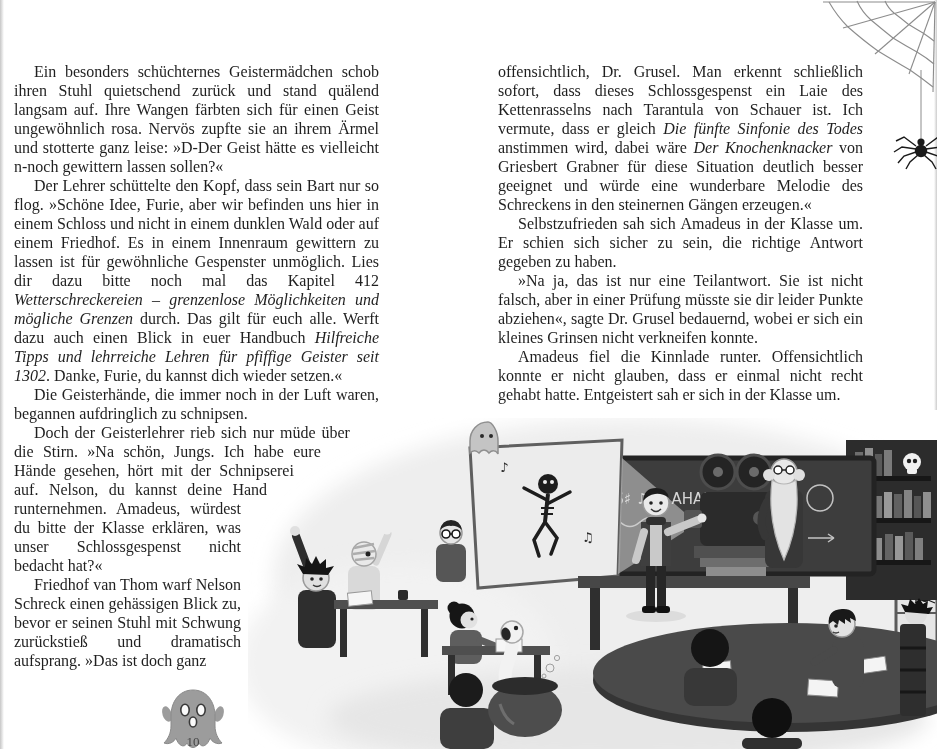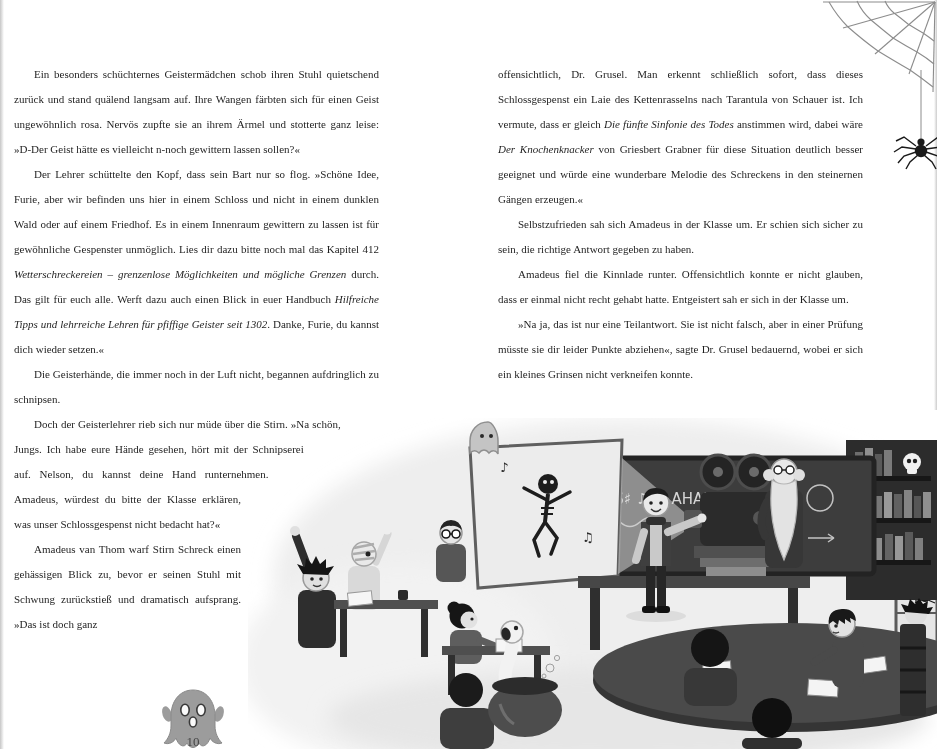--- a/index.html
+++ b/index.html
@@ -8,21 +8,21 @@
     width:937px;height:749px;position:relative;overflow:hidden;
     background:#ffffff;color:#1f1f1f;
     font-family:"Liberation Serif","DejaVu Serif",serif;
   }
   .edge{position:absolute;top:0;pointer-events:none;}
   .edge-left{left:0;width:4px;height:100%;background:linear-gradient(90deg,#c6c6c6,rgba(255,255,255,0));}
   .edge-right{right:0;width:3px;height:410px;background:linear-gradient(270deg,#cccccc,rgba(255,255,255,0));}
 
   .text-column{
     position:absolute;top:62px;width:365px;
-    font-size:11px;line-height:25px;text-align:justify;
+    font-size:16px;line-height:19px;text-align:justify;
     hyphens:auto;-webkit-hyphens:auto;
   }
   #left-col{left:14px;}
   #right-col{left:498px;}
   .text-column p{margin:0;text-indent:20px;}
   .text-column p.no-indent{text-indent:0;}
   .em{font-style:italic;}
 
   
   .illu-intrude{
@@ -39,34 +39,34 @@
 </head>
 <body>
 
 <div class="edge edge-left"></div>
 <div class="edge edge-right"></div>
 
 <div class="text-column" id="left-col">
   <div>
       <p><span>Ein besonders schüchternes Geistermädchen schob ihren Stuhl quietschend zurück und stand quälend langsam auf. Ihre Wangen färbten sich für einen Geist ungewöhnlich rosa. Nervös zupfte sie an ihrem Ärmel und stotterte ganz leise: »D-Der Geist hätte es vielleicht n-noch gewittern lassen sollen?«</span></p>
       <p><span>Der Lehrer schüttelte den Kopf, dass sein Bart nur so flog. »Schöne Idee, Furie, aber wir befinden uns hier in einem Schloss und nicht in einem dunklen Wald oder auf einem Friedhof. Es in einem Innenraum gewittern zu lassen ist für gewöhnliche Gespenster unmöglich. Lies dir dazu bitte noch mal das Kapitel 412 </span><span class="em">Wetterschreckereien – grenzenlose Möglichkeiten und mögliche Grenzen</span><span> durch. Das gilt für euch alle. Werft dazu auch einen Blick in euer Handbuch </span><span class="em">Hilfreiche Tipps und lehrreiche Lehren für pfiffige Geister seit 1302</span><span>. Danke, Furie, du kannst dich wieder setzen.«</span></p>
-      <p><span>Die Geisterhände, die immer noch in der Luft nicht, begannen aufdringlich zu schnipsen.</span></p>
+      <p><span>Die Geisterhände, die immer noch in der Luft waren, begannen aufdringlich zu schnipsen.</span></p>
     </div>
   <div>
     <div class="illu-intrude"></div>
   <p><span>Doch der Geisterlehrer rieb sich nur müde über die Stirn. »Na schön, Jungs. Ich habe eure Hände gesehen, hört mit der Schnipserei auf. Nelson, du kannst deine Hand runternehmen. Amadeus, würdest du bitte der Klasse erklären, was unser Schlossgespenst nicht bedacht hat?«</span></p>
-      <p><span>Amadeus van Thom warf Stirn Schreck einen gehässigen Blick zu, bevor er seinen Stuhl mit Schwung zurückstieß und dramatisch aufsprang. »Das ist doch ganz</span></p>
+      <p><span>Friedhof van Thom warf Nelson Schreck einen gehässigen Blick zu, bevor er seinen Stuhl mit Schwung zurückstieß und dramatisch aufsprang. »Das ist doch ganz</span></p>
     </div>
 </div>
 
 <div class="text-column" id="right-col">
     <p class="no-indent"><span>offensichtlich, Dr. Grusel. Man erkennt schließlich sofort, dass dieses Schlossgespenst ein Laie des Kettenrasselns nach Tarantula von Schauer ist. Ich vermute, dass er gleich </span><span class="em">Die fünfte Sinfonie des Todes</span><span> anstimmen wird, dabei wäre </span><span class="em">Der Knochenknacker</span><span> von Griesbert Grabner für diese Situation deutlich besser geeignet und würde eine wunderbare Melodie des Schreckens in den steinernen Gängen erzeugen.«</span></p>
     <p><span>Selbstzufrieden sah sich Amadeus in der Klasse um. Er schien sich sicher zu sein, die richtige Antwort gegeben zu haben.</span></p>
+    <p><span>»Na ja, das ist nur eine Teilantwort. Sie ist nicht falsch, aber in einer Prüfung müsste sie dir leider Punkte abziehen«, sagte Dr. Grusel bedauernd, wobei er sich ein kleines Grinsen nicht verkneifen konnte.</span></p>
     <p><span>Amadeus fiel die Kinnlade runter. Offensichtlich konnte er nicht glauben, dass er einmal nicht recht gehabt hatte. Entgeistert sah er sich in der Klasse um.</span></p>
-    <p><span>»Na ja, das ist nur eine Teilantwort. Sie ist nicht falsch, aber in einer Prüfung müsste sie dir leider Punkte abziehen«, sagte Dr. Grusel bedauernd, wobei er sich ein kleines Grinsen nicht verkneifen konnte.</span></p>
   </div>
 
 <div id="spiderweb">
   <svg viewBox="0 0 120 190">
     <g stroke="#8c8c8c" stroke-width="1.1" fill="none">
       <path d="M118,2 L6,2"></path>
       <path d="M118,2 L26,28"></path>
       <path d="M118,2 L58,54"></path>
       <path d="M118,2 L92,74"></path>
       <path d="M118,2 L116,92"></path>

